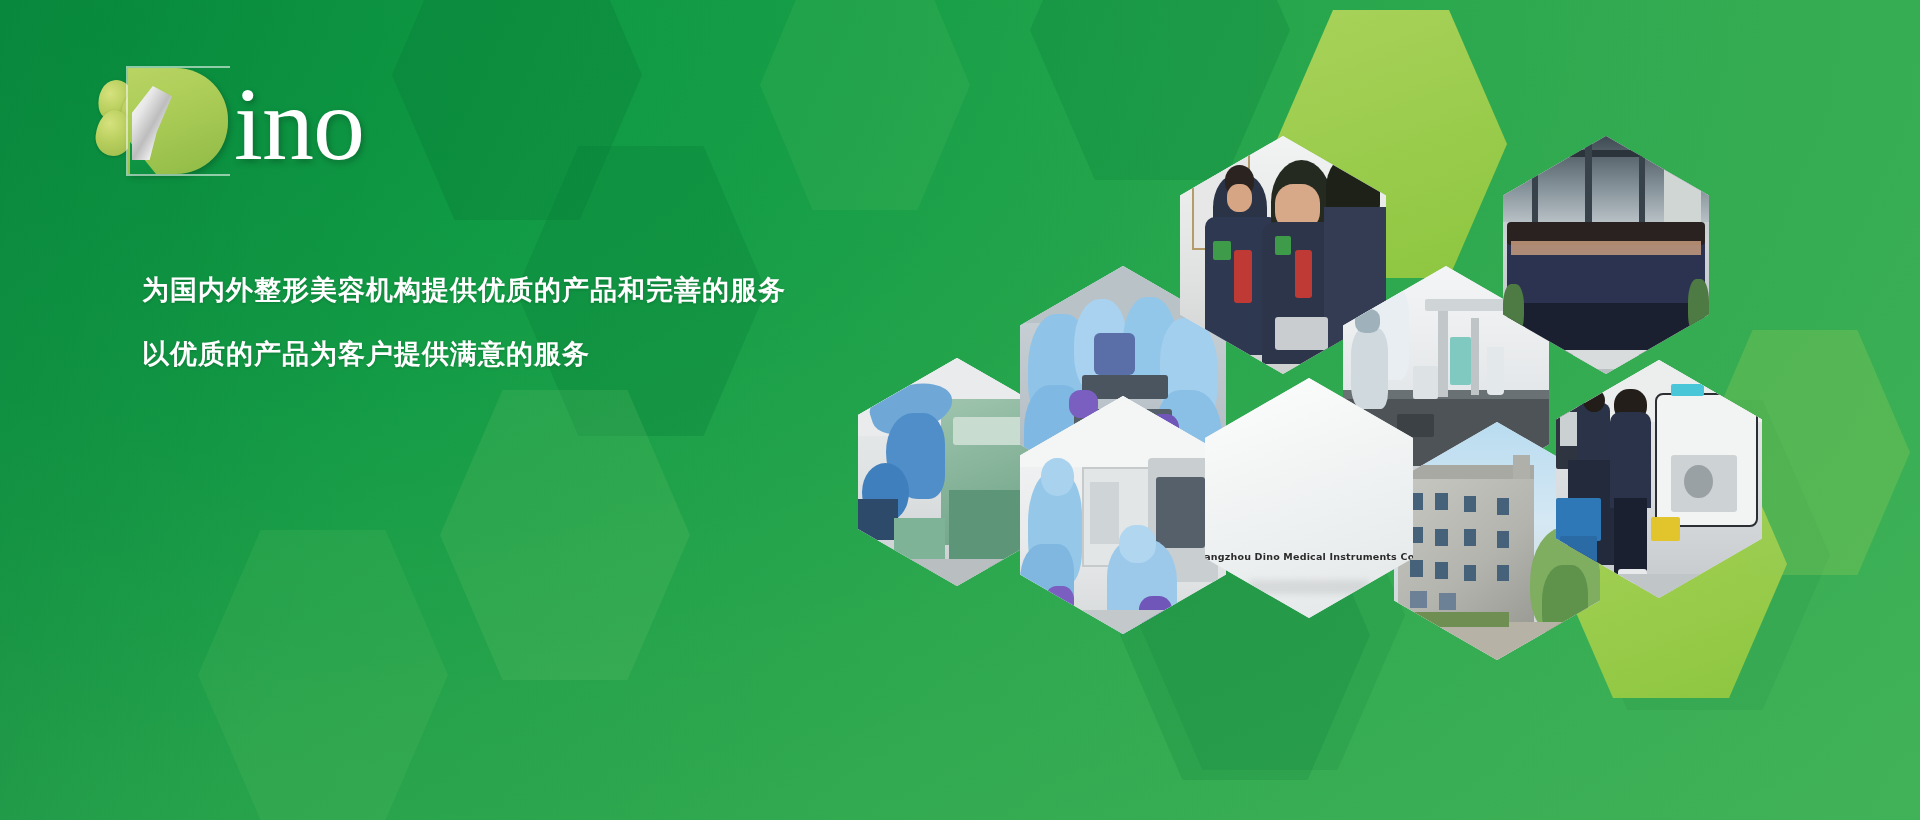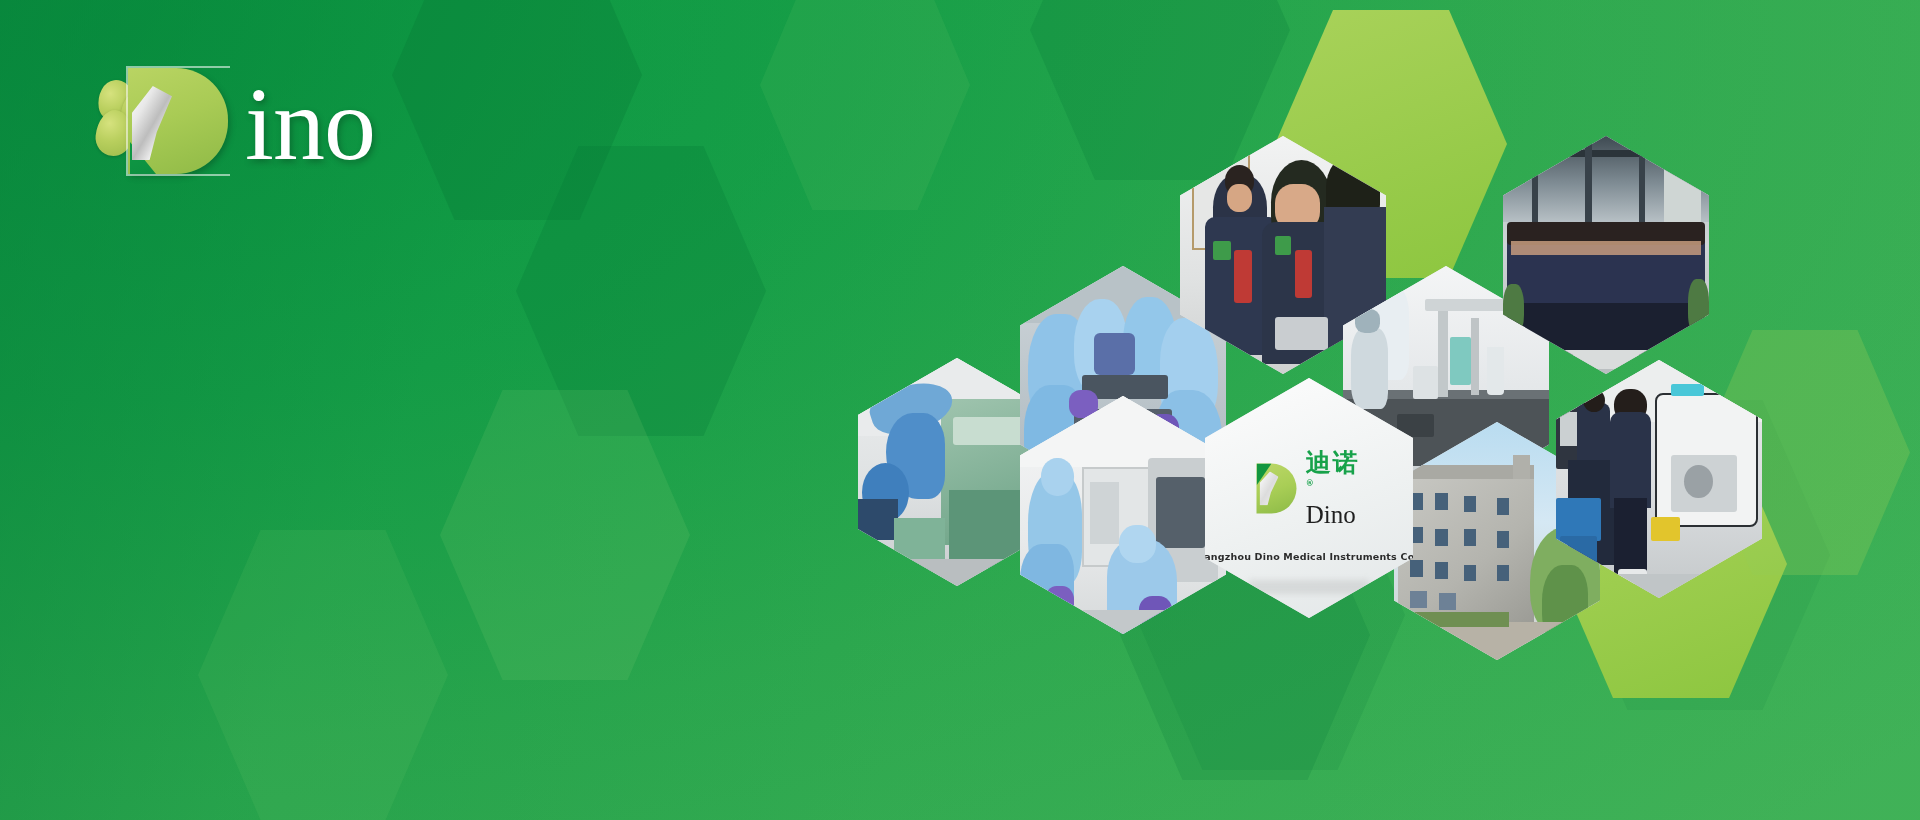--- a/index.html
+++ b/index.html
@@ -63,21 +63,20 @@
     position:absolute;left:4px;top:76px;width:26px;height:32px;
     background:linear-gradient(160deg,#0f9a45,#0d8f40);
     clip-path:polygon(0% 0%,100% 100%,0% 100%);
   }
   .inoText{
     position:absolute;left:138px;top:6px;
     font-family:"Liberation Serif","DejaVu Serif",serif;
     font-size:104px;line-height:104px;color:#ffffff;
     text-shadow:2px 3px 6px rgba(0,0,0,.25);
     letter-spacing:-1px;
-    margin-left:11px;
   }
 
   
   #slogans{position:absolute;left:142px;top:258px;width:760px;}
   .slogan{
     color:#ffffff;
     font-size:27px;
     line-height:64px;
     font-weight:700;
     letter-spacing:1px;
@@ -165,20 +164,22 @@
     <div class="bigD">
       <div class="body"></div>
       <div class="notch"></div>
       <div class="curl"></div>
       <div class="page"></div>
     </div>
     <div class="inoText">ino</div>
   </div>
 
   <div id="slogans">
+    <div class="slogan">为国内外整形美容机构提供优质的产品和完善的服务</div>
+    <div class="slogan">以优质的产品为客户提供满意的服务</div>
   </div>
 
   <div class="photohex" style="left:858px;top:358px;width:198px;height:228px;">
     <div class="scene">
       <div class="sh" style="inset:0;background:linear-gradient(180deg,#eceeef 0%,#dfe2e3 55%,#c8ccce 100%);"></div>
       <div class="sh" style="left:0;top:0;width:100%;height:34%;background:#e9ebec;"></div>
       <div class="sh" style="left:42%;top:18%;width:56%;height:64%;background:linear-gradient(160deg,#9fc4ae,#6aa184);border-radius:4px;"></div>
       <div class="sh" style="left:48%;top:26%;width:40%;height:12%;background:#c8ddd0;border-radius:3px;"></div>
       <div class="sh" style="left:46%;top:58%;width:48%;height:34%;background:#5c9578;"></div>
       <div class="sh" style="left:6%;top:12%;width:42%;height:20%;background:#6fa8d6;border-radius:40% 60% 50% 50%;transform:rotate(-18deg);"></div>
@@ -336,29 +337,18 @@
       <div class="sh" style="left:30%;top:88%;width:14%;height:6%;background:#e7e9ea;border-radius:3px;"></div>
       <div class="sh" style="left:0;top:58%;width:22%;height:18%;background:#2f78b8;border-radius:2px;"></div>
       <div class="sh" style="left:2%;top:74%;width:18%;height:14%;background:#2a6aa5;border-radius:2px;"></div>
       <div class="sh" style="left:46%;top:66%;width:14%;height:10%;background:#e2c52c;border-radius:2px;"></div>
       <div class="sh" style="left:0;top:90%;width:100%;height:10%;background:#c0c5c7;"></div>
     </div>
   </div>
 
   <div class="photohex centerhex" style="left:1205px;top:378px;width:208px;height:240px;">
     <div class="scene">
-      <div class="clogo">
-        <div class="cmark">
-          <div class="cbody"></div>
-          <div class="cnotch"></div>
-          <div class="ccurl"></div>
-        </div>
-        <div>
-          <div class="ccn"><span>迪诺</span><span class="creg">®</span></div>
-          <div class="cen">Dino</div>
-        </div>
-      </div>
       <div class="ccaption">Hangzhou Dino Medical Instruments Co..</div>
       <div class="cblur"></div>
     </div>
   </div>
 
 </div>
 
 </body></html>

